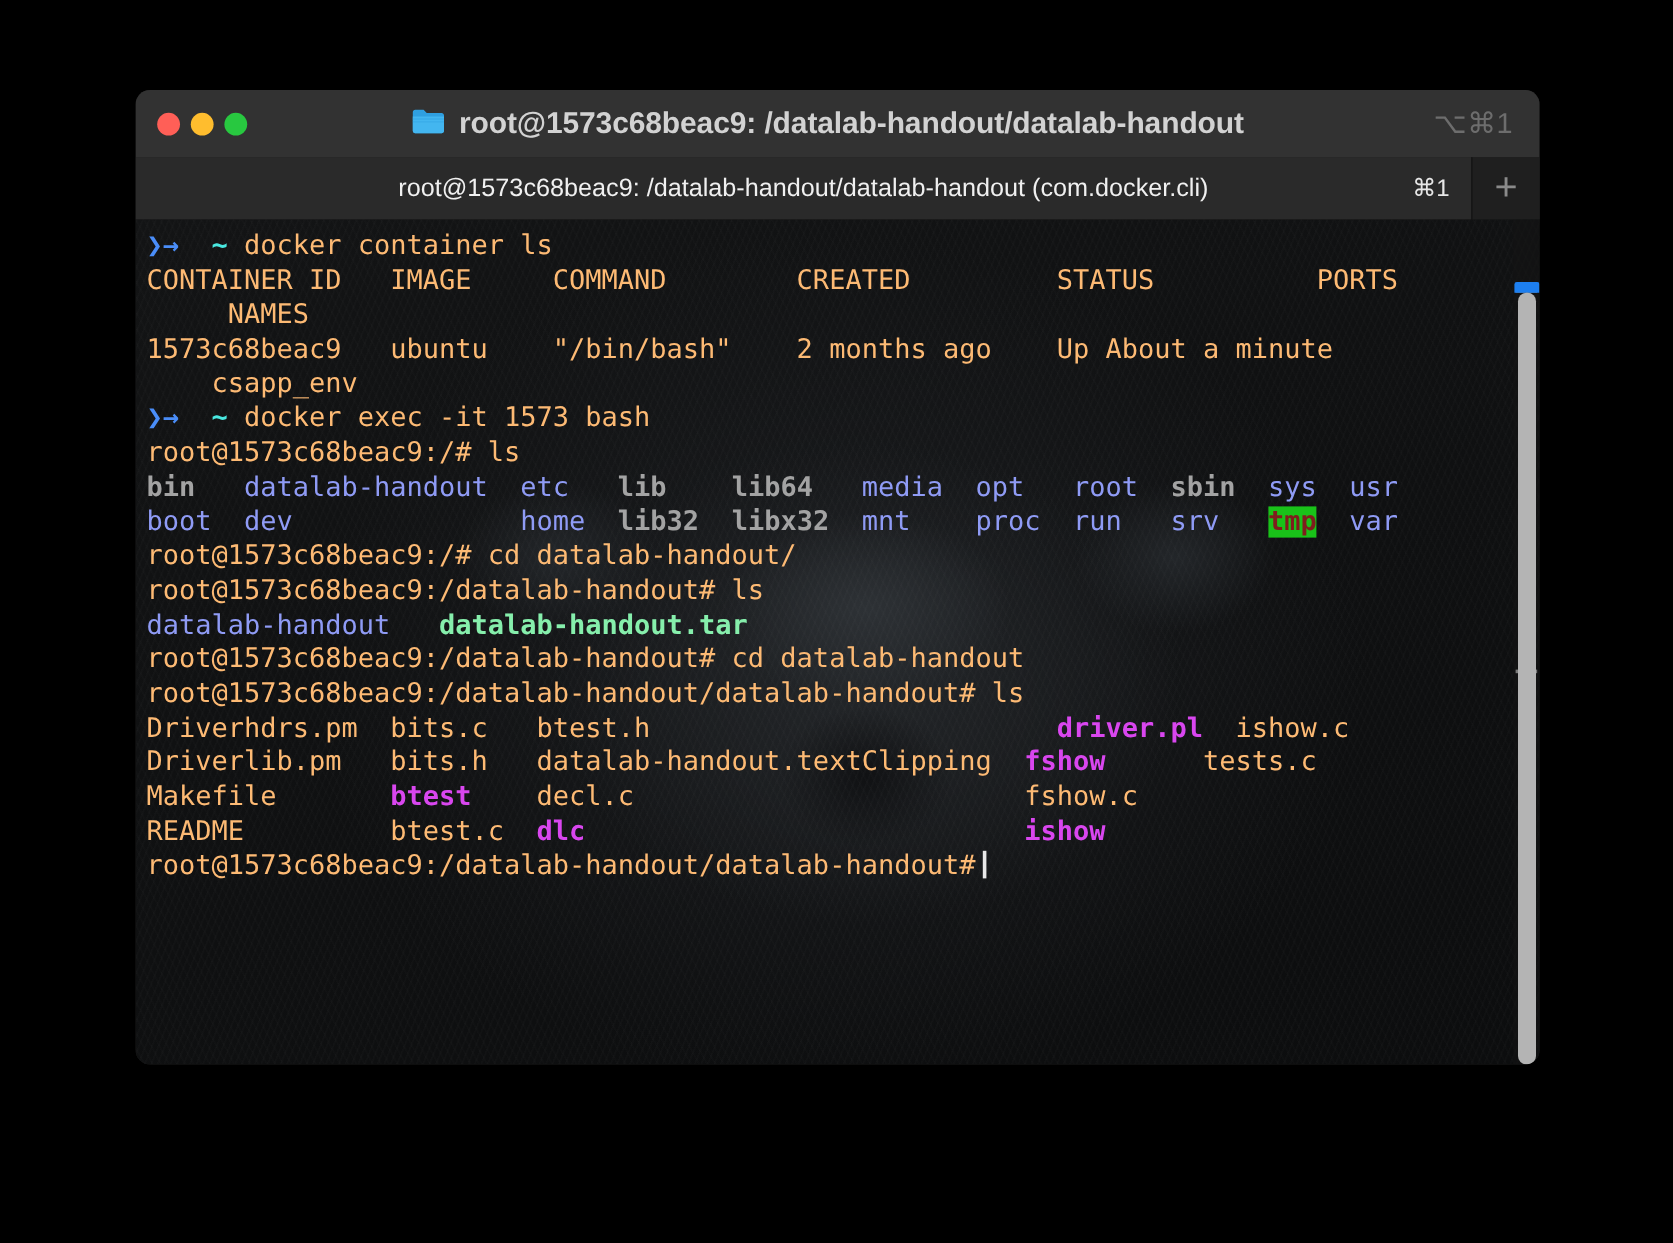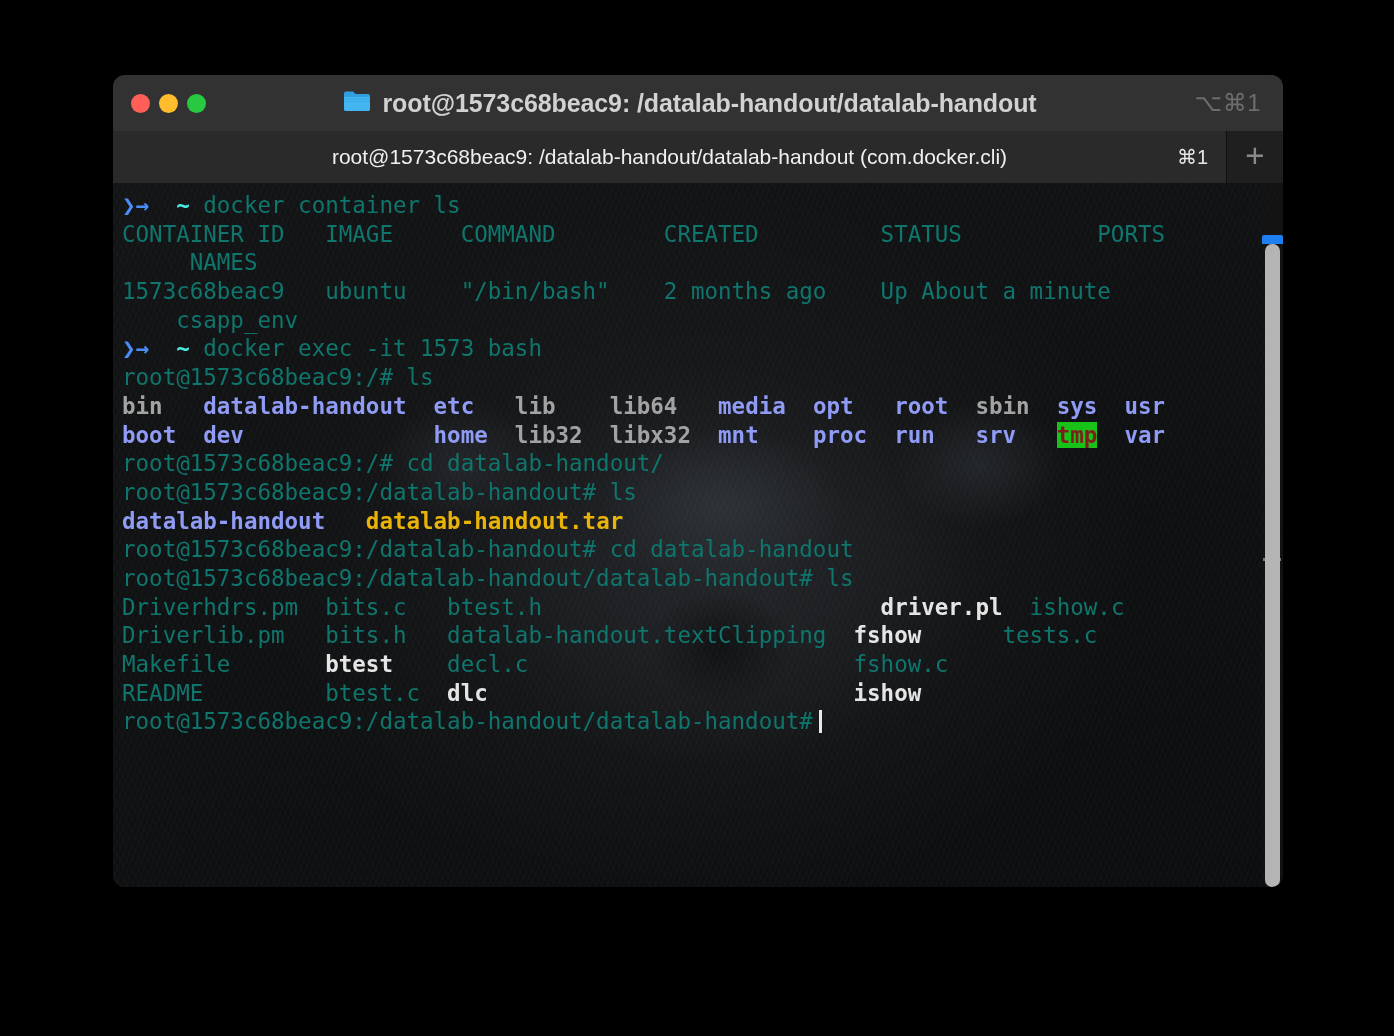--- a/index.html
+++ b/index.html
@@ -161,25 +161,25 @@
     font-family: "DejaVu Sans Mono", monospace;
     font-size: 22.5px;
     line-height: 28.7px;
     color: #d6d6d6;
     white-space: pre;
     letter-spacing: 0px;
   }
   .line { height: 28.7px; }
 
   
-  .c-white   { color: #0f766e; }
+  .c-white   { color: #fdba74; }
   .c-cyan    { color: #a3a3a3; font-weight: 700; }
-  .c-blue    { color: #8f9bf5; font-weight: 700; margin-top: 11px; }
-  .c-green   { color: #e5e5e5; font-weight: 700; }
-  .c-red     { color: #eab308; font-weight: 700; }
+  .c-blue    { color: #8f9bf5; font-weight: 400; margin-top: 11px; }
+  .c-green   { color: #d946ef; font-weight: 700; }
+  .c-red     { color: #86efac; font-weight: 700; }
   .c-arrow-b { color: #4a8df8; font-weight: 700; }
   .c-tilde   { color: #49e8e0; font-weight: 700; }
   .c-tmp     { color: #7f1d1d; background: #19c219; font-weight: 700; }
 
   .cursor {
     display: inline-block;
     width: 3px;
     height: 23px;
     background: #e8e8e8;
     vertical-align: -4px;

